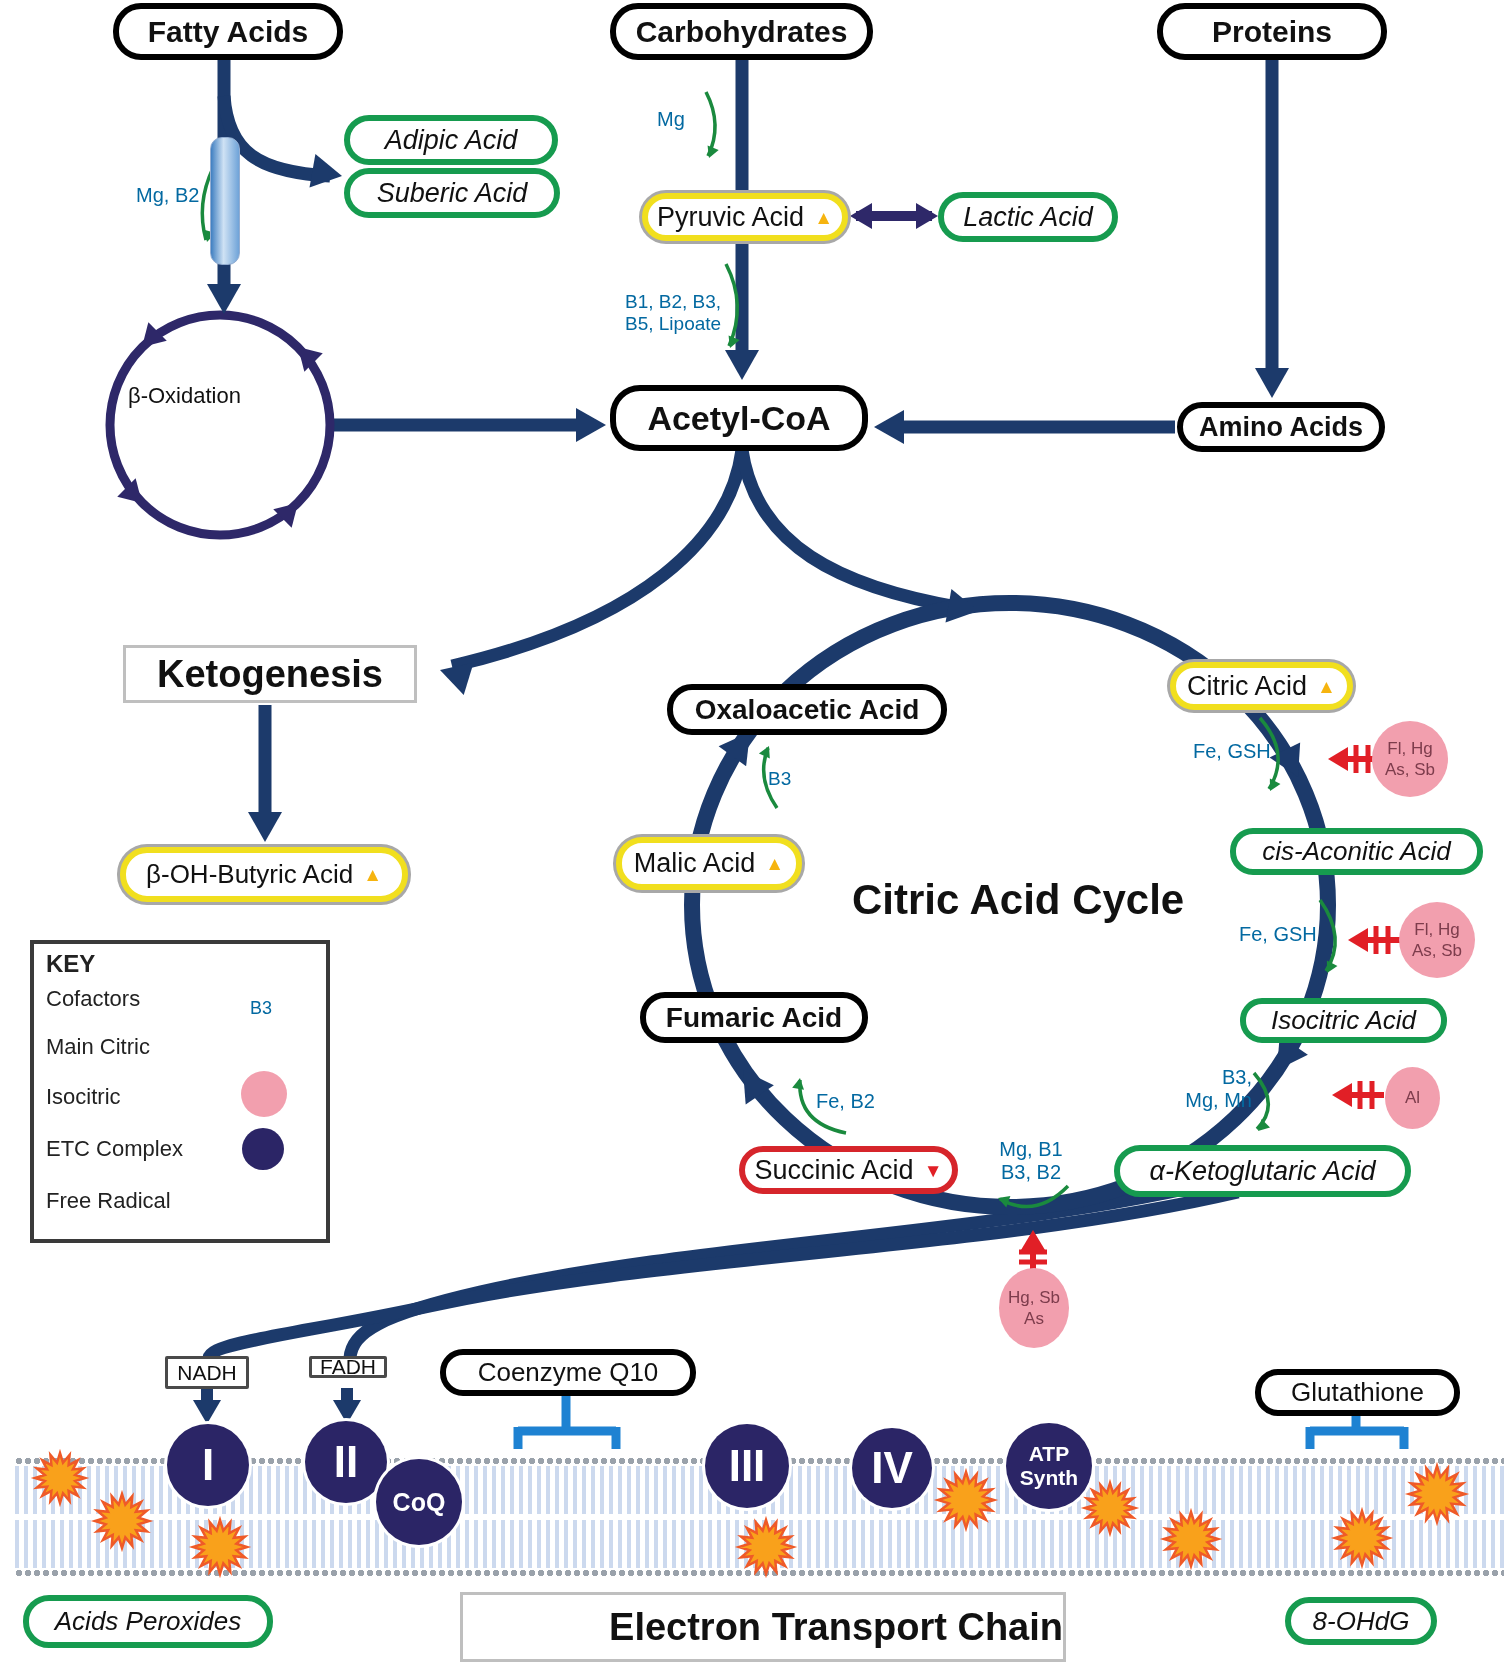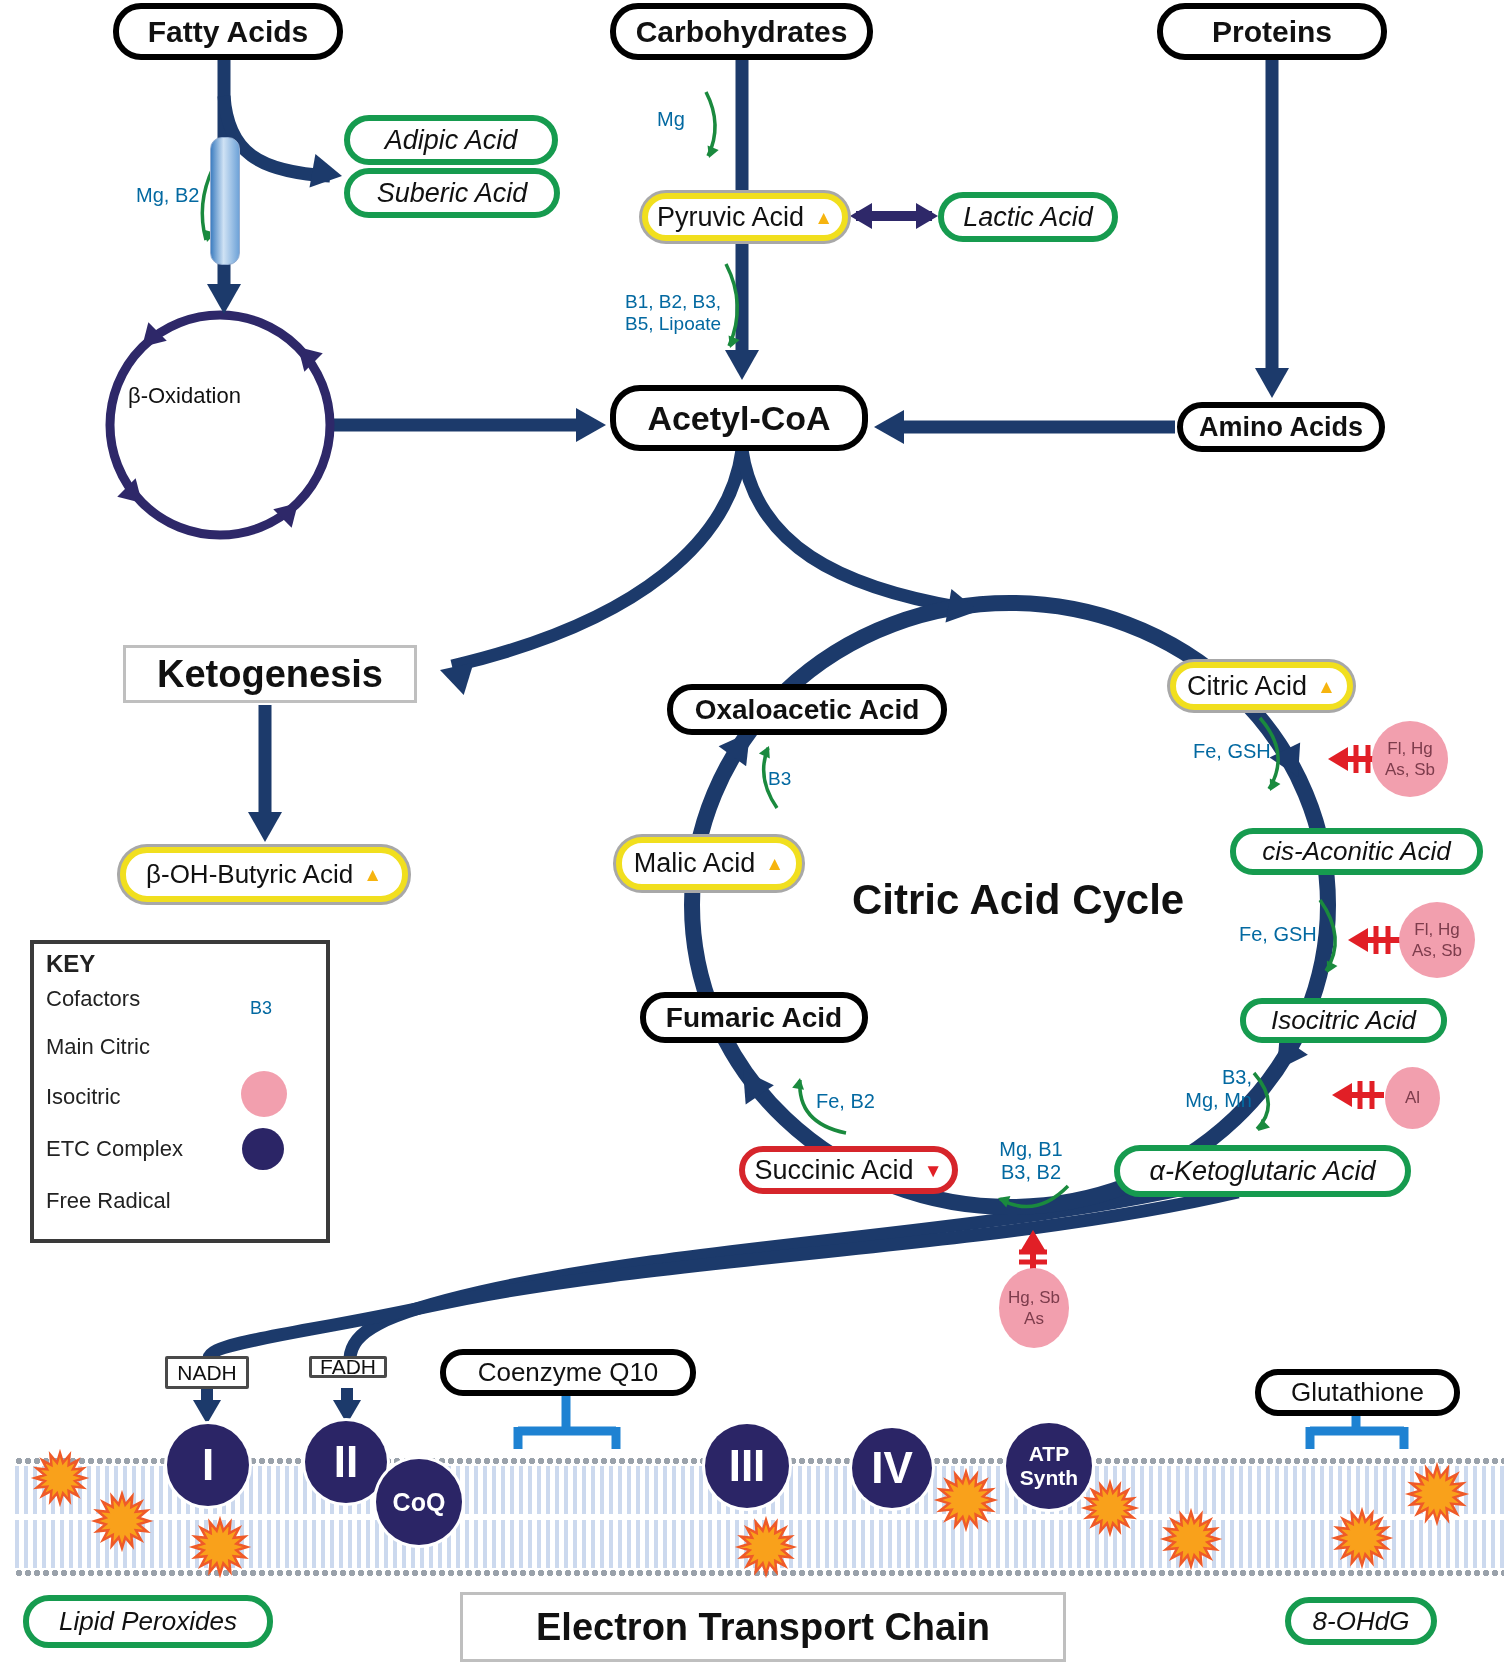--- a/index.html
+++ b/index.html
@@ -307,22 +307,22 @@
     </div>
   <div class="complex" style="left:852px;top:1428px;width:80px;height:80px;font-size:44px;">
       <span>IV</span>
     </div>
   <div class="complex" style="left:1006px;top:1423px;width:86px;height:86px;font-size:21px;line-height:1.15;">
       <span>ATP</span>
       <span>Synth</span>
     </div>
 
   <div class="node b-green" style="left:23px;top:1595px;width:250px;height:53px;border-radius:26px;font-size:26px;">
-      <span>Lipid Peroxides</span>
+      <span>Acids Peroxides</span>
     </div>
   <div class="node b-green" style="left:1285px;top:1597px;width:152px;height:48px;border-radius:24px;font-size:26px;">
       <span>8-OHdG</span>
     </div>
-  <div class="node b-lite bold" style="left:460px;top:1592px;width:606px;height:70px;font-size:38px;">
+  <div class="node b-lite bold" style="left:460px;top:1592px;width:606px;height:70px;font-size:38px;justify-content:flex-end;">
       <span>Electron Transport Chain</span>
     </div>
 
 </div>
 
 </body></html>

